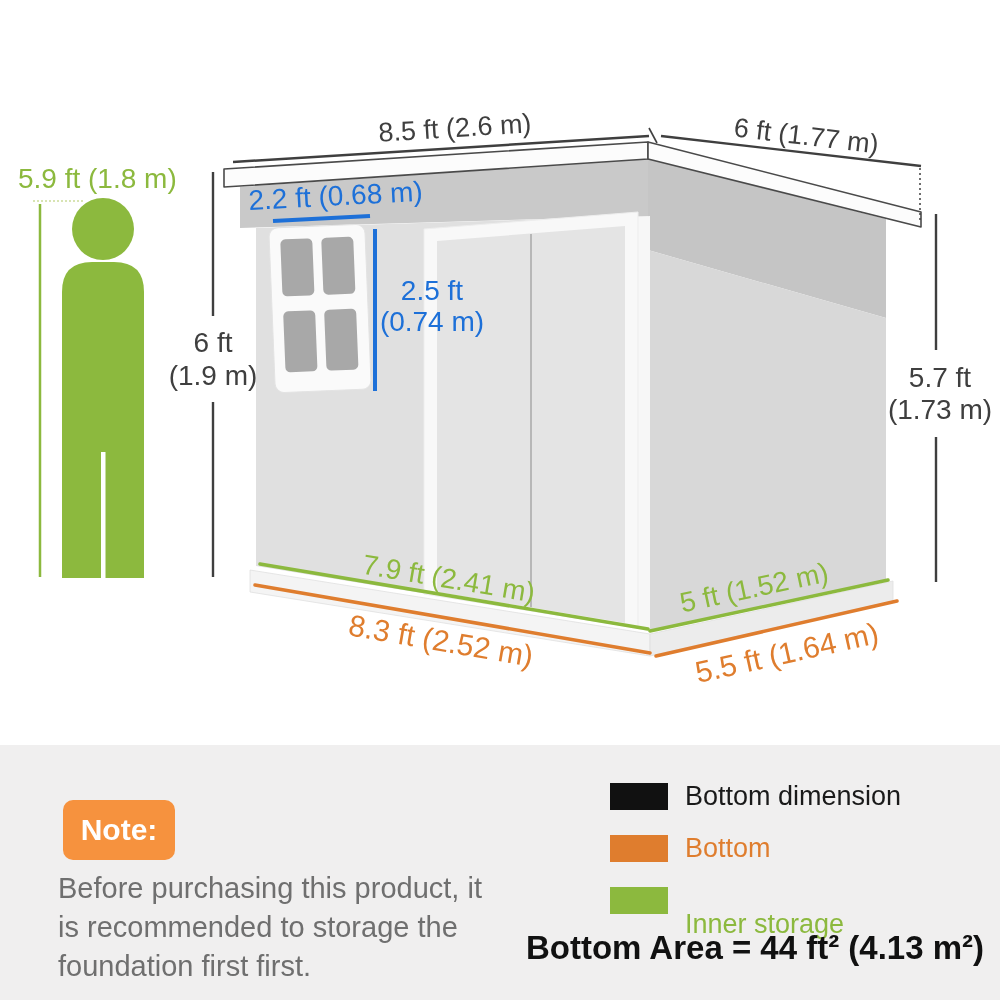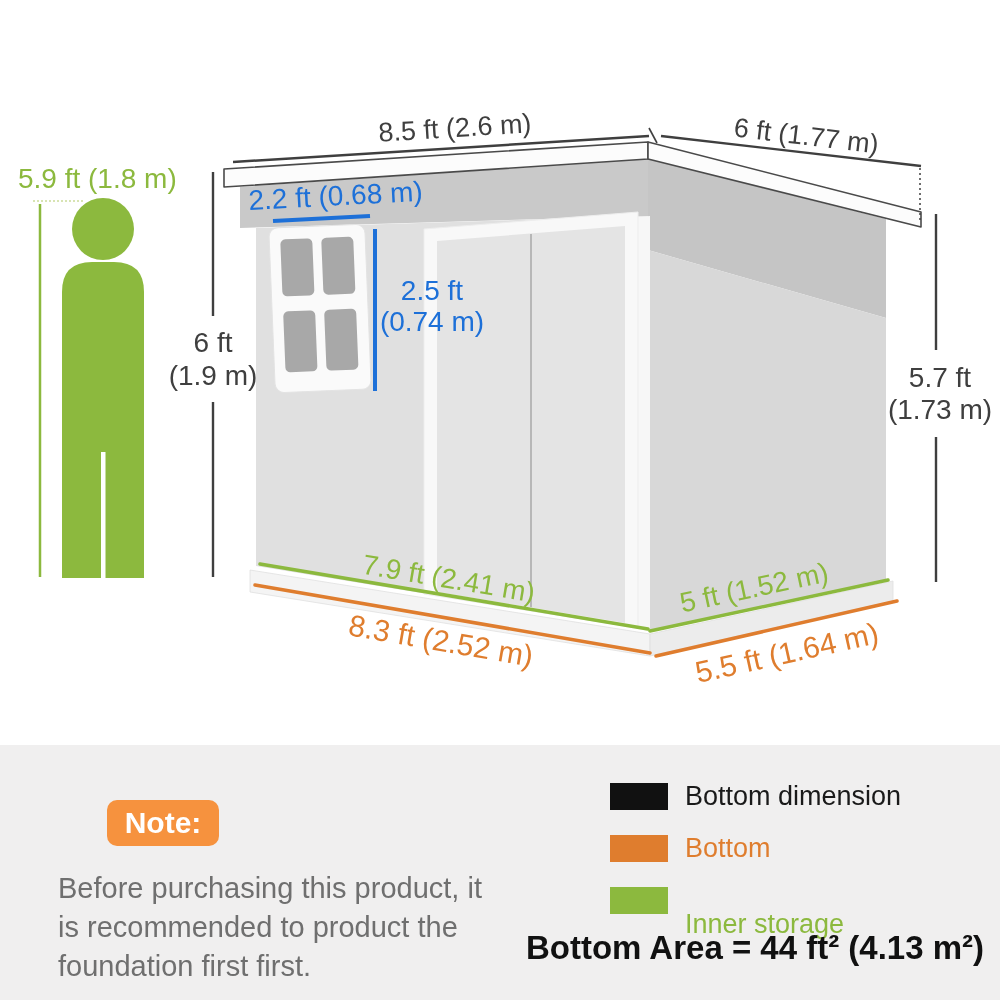--- a/index.html
+++ b/index.html
@@ -7,24 +7,24 @@
     position:relative;width:1000px;height:1000px;overflow:hidden;background:#ffffff;
     font-family:"Liberation Sans", sans-serif;
   }
   .diagram-area{position:absolute;left:0;top:0;width:1000px;height:745px;}
   svg text{font-family:"Liberation Sans", sans-serif;}
   .panel{
     position:absolute;left:0;top:745px;width:1000px;height:255px;
     background:var(--c-panel_bg,#F0EFEF);
   }
   .note-badge{
-    position:absolute;left:63px;top:55px;width:112px;height:46px;
+    position:absolute;left:63px;top:55px;width:112px;height:60px;
     background:var(--c-note_orange,#F6923E);border-radius:10px;
     color:#ffffff;font-weight:700;font-size:30px;
-    display:flex;align-items:center;justify-content:center;margin-left:44px;
+    display:flex;align-items:center;justify-content:center;
   }
   .note-text{
     position:absolute;left:58px;top:124px;
     font-size:29px;line-height:39px;color:var(--c-note_gray,#6F6F6F);
   }
   .legend{position:absolute;left:610px;top:38px;}
   .legend-row{display:flex;align-items:center;margin-bottom:25px;height:27px;}
   .swatch{width:58px;height:27px;margin-right:17px;flex:0 0 auto;}
   .swatch-overall{background:var(--c-legend_black,#111111);}
   .swatch-bottom{background:var(--c-orange,#DF7D2E);}
@@ -126,21 +126,21 @@
       </g>
     </svg>
   </div>
 
   <div class="panel">
     <div class="note-badge">
       <span>Note:</span>
     </div>
     <div class="note-text">
       <div>Before purchasing this product, it</div>
-      <div>is recommended to product the</div>
+      <div>is recommended to storage the</div>
       <div>foundation first first.</div>
     </div>
 
     <div class="legend">
       <div class="legend-row">
         <span class="swatch swatch-overall"></span>
         <span class="legend-label lab-overall">Bottom dimension</span>
       </div>
       <div class="legend-row">
         <span class="swatch swatch-bottom"></span>

